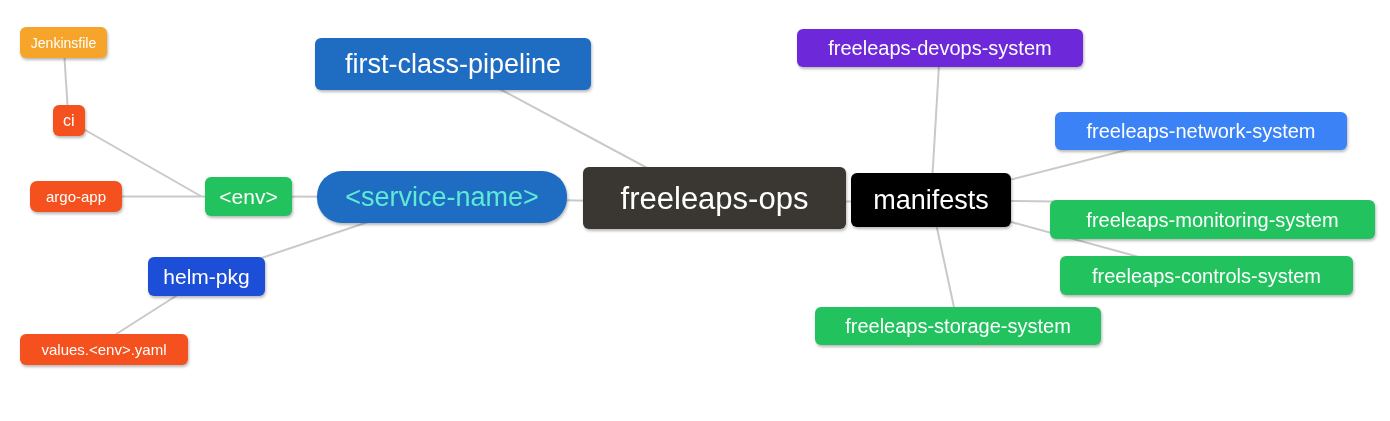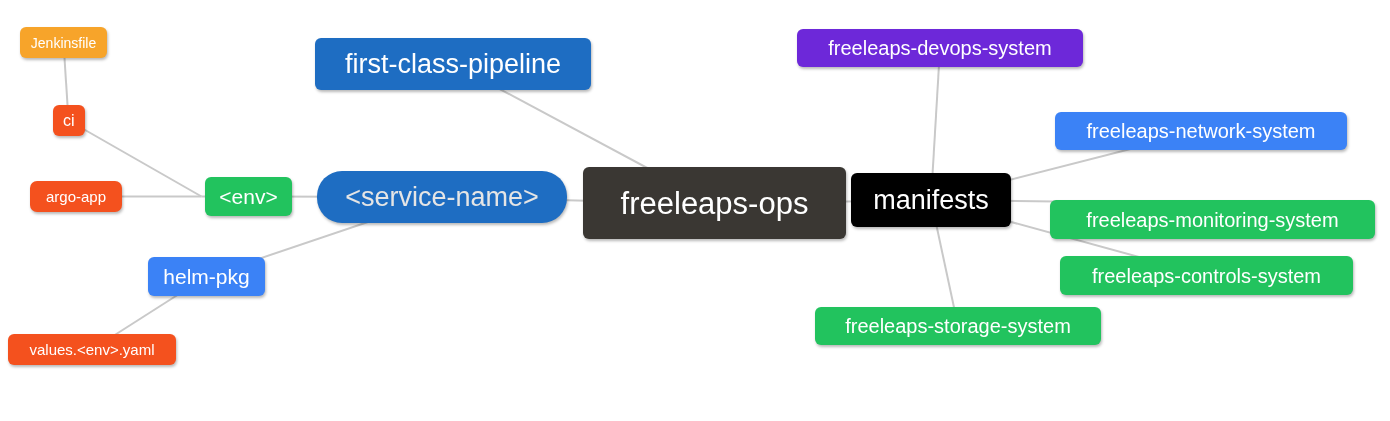--- a/index.html
+++ b/index.html
@@ -37,24 +37,24 @@
     cursor: default;
     line-height: 1;
   }
   
   .n-jenkinsfile  { left:20px;   top:27px;  min-width:87px;  height:31px; font-size:14px; }
   .n-ci           { left:53px;   top:105px; min-width:31px;  height:31px; font-size:16px; }
   .n-argo-app     { left:30px;   top:181px; min-width:92px;  height:31px; font-size:15px;border-radius:7px; }
   .n-env          { left:158px;  top:177px; min-width:87px;  height:39px; font-size:21px;margin-left:47px; }
   .n-fcp          { left:315px;  top:38px;  min-width:276px; height:52px; font-size:27px; }
   .n-service      { left:317px;  top:171px; min-width:250px; height:52px; font-size:27px; }
-  .n-ops          { left:583px;  top:167px; min-width:263px; height:72px; font-size:31px; }
+  .n-ops          { left:583px;  top:167px; min-width:263px; height:62px; font-size:31px; }
   .n-manifests    { left:851px;  top:173px; min-width:160px; height:54px; font-size:27px; }
   .n-helm         { left:148px;  top:257px; min-width:117px; height:39px; font-size:21px; }
-  .n-values       { left:8px;    top:334px; min-width:168px; height:31px; font-size:15px; }
+  .n-values       { left:20px;    top:334px; min-width:168px; height:31px; font-size:15px; }
   .n-devops       { left:797px;  top:29px;  min-width:286px; height:38px; font-size:20px; }
   .n-network      { left:1055px; top:112px; min-width:292px; height:38px; font-size:20px; }
   .n-monitoring   { left:1050px; top:184px; min-width:325px; height:39px; font-size:20px; }
   .n-controls     { left:1060px; top:256px; min-width:293px; height:39px; font-size:20px; }
   .n-storage      { left:815px;  top:307px; min-width:286px; height:38px; font-size:20px; }
 </style>
 </head>
 <body>
 
 <div class="canvas">
@@ -78,27 +78,27 @@
   <div class="node n-jenkinsfile" style="background: rgb(247, 164, 42); color: rgb(255, 255, 255);">Jenkinsfile</div>
 
   <div class="node n-ci" style="background: rgb(244, 81, 30); color: rgb(255, 255, 255);">ci</div>
 
   <div class="node n-argo-app" style="background: rgb(244, 81, 30); color: rgb(255, 255, 255);">argo-app</div>
 
   <div class="node n-env" style="background: rgb(34, 195, 94); color: rgb(255, 255, 255);">&lt;env&gt;</div>
 
   <div class="node n-fcp" style="background: rgb(30, 109, 194); color: rgb(255, 255, 255);">first-class-pipeline</div>
 
-  <div class="node n-service" style="background: rgb(30, 109, 194); color: #e5e5e5; border-radius: 25px;">&lt;service-name&gt;</div>
+  <div class="node n-service" style="background: rgb(30, 109, 194); color: #5eead4; border-radius: 25px;">&lt;service-name&gt;</div>
 
   <div class="node n-ops" style="background: rgb(58, 55, 51); color: rgb(255, 255, 255);">freeleaps-ops</div>
 
   <div class="node n-manifests" style="background: #000000; color: rgb(255, 255, 255);">manifests</div>
 
-  <div class="node n-helm" style="background: #3b82f6; color: rgb(255, 255, 255);">helm-pkg</div>
+  <div class="node n-helm" style="background: #1d4ed8; color: rgb(255, 255, 255);">helm-pkg</div>
 
   <div class="node n-values" style="background: rgb(244, 81, 30); color: rgb(255, 255, 255);">values.&lt;env&gt;.yaml</div>
 
   <div class="node n-devops" style="background: #6d28d9; color: rgb(255, 255, 255); text-align: right;">freeleaps-devops-system</div>
 
   <div class="node n-network" style="background: #3b82f6; color: rgb(255, 255, 255);">freeleaps-network-system</div>
 
   <div class="node n-monitoring" style="background: rgb(34, 195, 94); color: rgb(255, 255, 255); margin-top: 16px;">freeleaps-monitoring-system</div>
 
   <div class="node n-controls" style="background: rgb(34, 195, 94); color: rgb(255, 255, 255);">freeleaps-controls-system</div>

